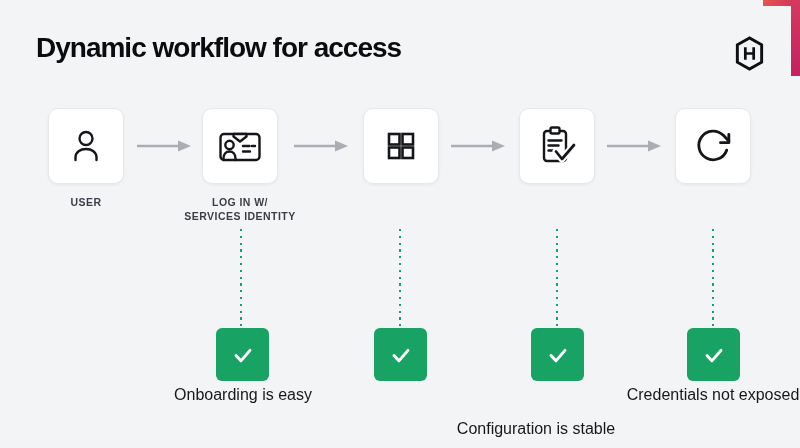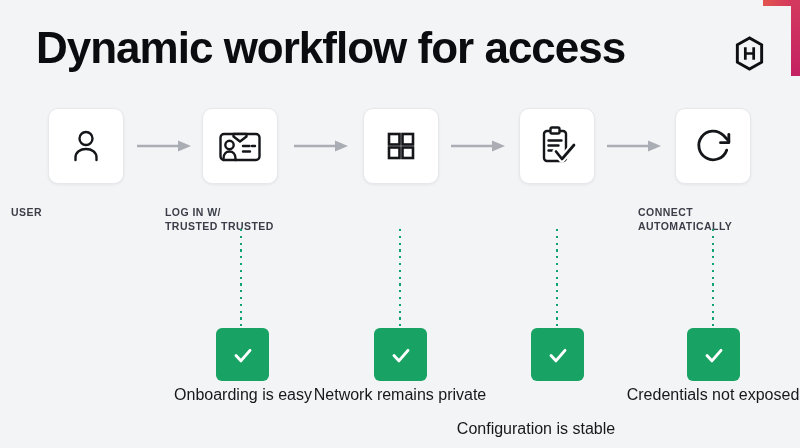--- a/index.html
+++ b/index.html
@@ -9,21 +9,21 @@
     background:#f3f4f6;
   }
   
   .accent-h{position:absolute; top:0; right:0; width:37px; height:6px;
     background:linear-gradient(90deg,#e2554e,#cf2f62);}
   .accent-v{position:absolute; top:0; right:0; width:9px; height:76px;
     background:linear-gradient(180deg,#d43a5e,#c32162);}
   
   .title{
     position:absolute; left:36px; top:28px; width:700px;
-    font-size:44px; line-height:40px; font-weight:700; letter-spacing:-1px;
+    font-size:28px; line-height:40px; font-weight:700; letter-spacing:-1px;
     color:#0b0c0f;
   }
   
   .logo{position:absolute; left:733px; top:36px; width:33px; height:35px;}
   
   .card{
     position:absolute; top:108px; width:76px; height:76px;
     background:#ffffff; border:1px solid #e7e8ec; border-radius:10px;
     box-shadow:0 1px 3px rgba(20,22,26,0.06);
     display:flex; align-items:center; justify-content:center;
@@ -31,21 +31,21 @@
   }
   .card-1{left:48px;} .card-2{left:202px;} .card-3{left:363px;}
   .card-4{left:519px;} .card-5{left:675px;}
   
   .arrow{position:absolute; top:140px; width:56px; height:12px;}
   .arrow-1{left:136px;} .arrow-2{left:293px;} .arrow-3{left:450px;} .arrow-4{left:606px;}
   
   .step-label{
     position:absolute; top:196px; width:150px;
     font-size:10.5px; line-height:13.5px; font-weight:700; letter-spacing:.45px;
-    color:#3b3e48; text-align:left; white-space:pre-line;margin-top:10px;
+    color:#3b3e48; text-align:center; white-space:pre-line;
   }
   .slabel-1{left:11px;} .slabel-2{left:165px;} .slabel-3{left:326px;}
   .slabel-4{left:482px;} .slabel-5{left:638px;}
   
   .connector{
     position:absolute; top:229px; height:97px; width:2px;
     background-image:repeating-linear-gradient(to bottom,#12a173 0 2.2px, transparent 2.2px 6.8px);
   }
   .conn-1{left:240px;} .conn-2{left:399px;} .conn-3{left:556px;} .conn-4{left:712px;}
   
@@ -142,23 +142,21 @@
   </div>
   <div class="arrow arrow-4">
     <svg width="56" height="12" viewBox="0 0 56 12">
         <line x1="1" y1="6" x2="43" y2="6" stroke="#abadb4" stroke-width="2.4"></line>
         <polygon points="42,0.5 55,6 42,11.5" fill="#abadb4"></polygon>
       </svg>
   </div>
 
   <div class="step-label slabel-1">USER</div>
   <div class="step-label slabel-2">LOG IN W/
-TRUSTED TRUSTED</div>
-  <div class="step-label slabel-5">CONNECT
-AUTOMATICALLY</div>
+SERVICES IDENTITY</div>
 
   <div class="connector conn-1"></div>
   <div class="connector conn-2"></div>
   <div class="connector conn-3"></div>
   <div class="connector conn-4"></div>
 
   <div class="benefit-box box-1">
     <svg width="28" height="28" viewBox="0 0 24 24" fill="none" stroke="#ffffff" stroke-width="2.5" stroke-linecap="round" stroke-linejoin="round">
         <path d="M6 12.5 l4.2 4.5 L18 8"></path>
       </svg>
@@ -173,17 +171,16 @@
         <path d="M6 12.5 l4.2 4.5 L18 8"></path>
       </svg>
   </div>
   <div class="benefit-box box-4">
     <svg width="28" height="28" viewBox="0 0 24 24" fill="none" stroke="#ffffff" stroke-width="2.5" stroke-linecap="round" stroke-linejoin="round">
         <path d="M6 12.5 l4.2 4.5 L18 8"></path>
       </svg>
   </div>
 
   <div class="benefit-label blabel-1">Onboarding is easy</div>
-  <div class="benefit-label blabel-2">Network remains private</div>
   <div class="benefit-label blabel-3">Configuration is stable</div>
   <div class="benefit-label blabel-4">Credentials not exposed</div>
 
 </div>
 
 </body></html>

